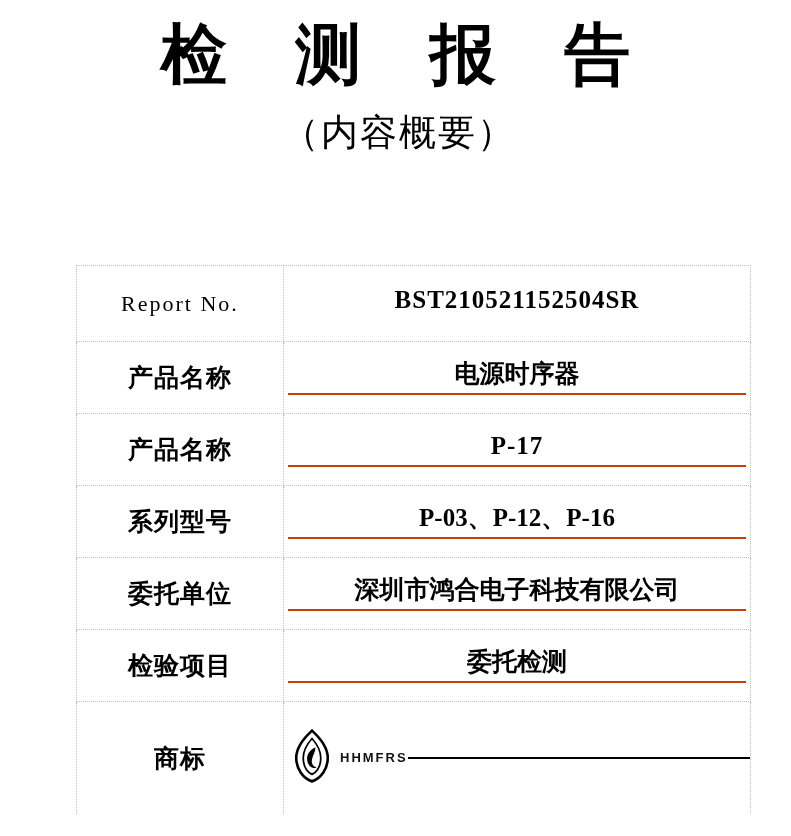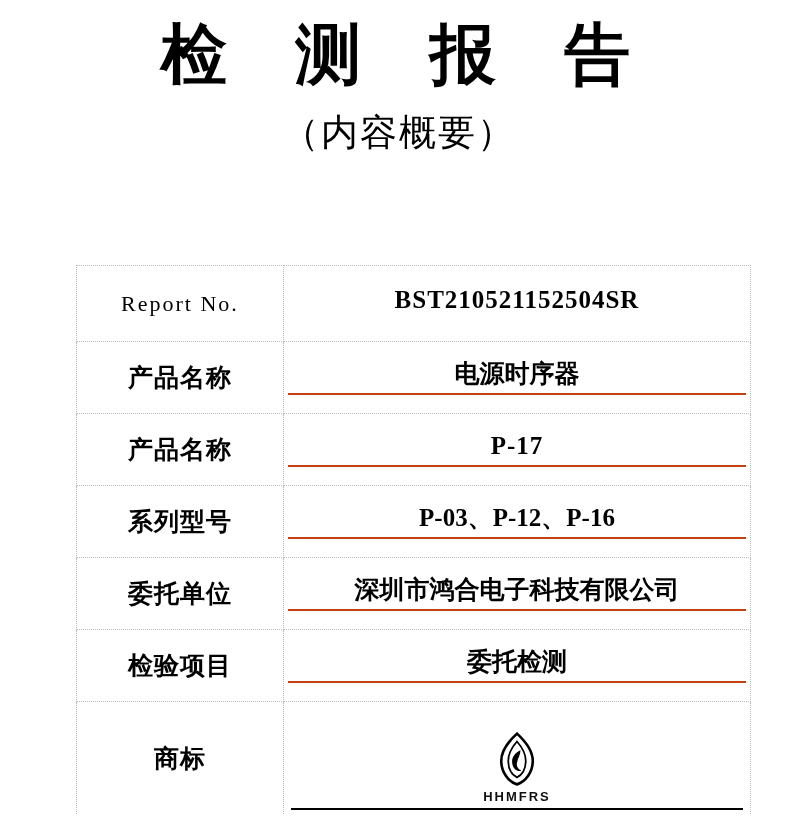--- a/index.html
+++ b/index.html
@@ -107,21 +107,21 @@
   tr.row-report td {
     height: 75px;
   }
 
   
   td.value.logo-cell {
     height: 112px;
   }
   .logo-box {
     display: flex;
-    flex-direction: column;
+    flex-direction: row;
     align-items: center;
     justify-content: flex-end;
     height: 112px;
     padding-bottom: 4px;
     box-sizing: border-box;
   }
   .logo-mark {
     width: 56px;
     height: 56px;
     position: relative;

